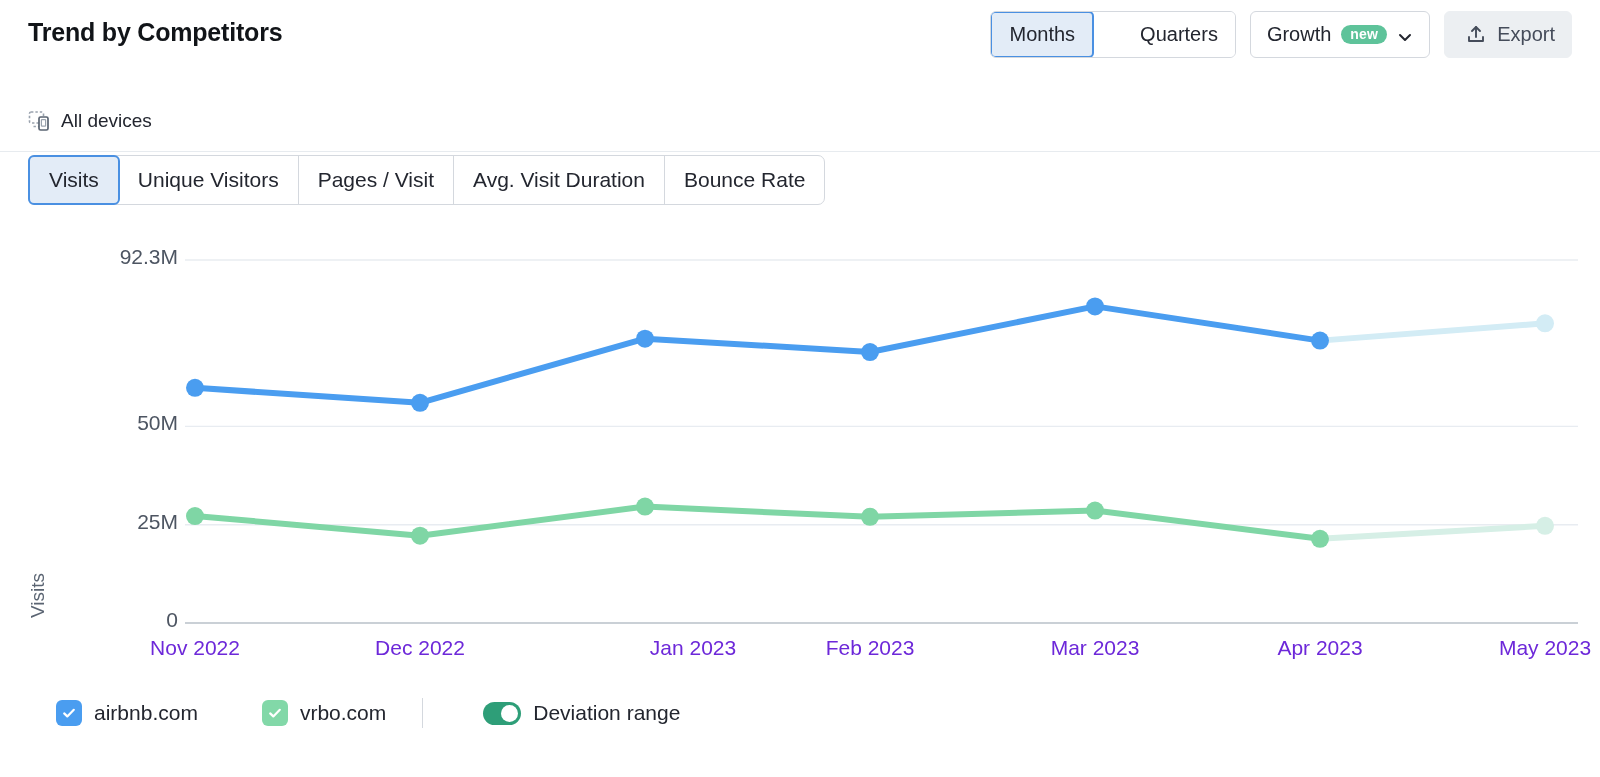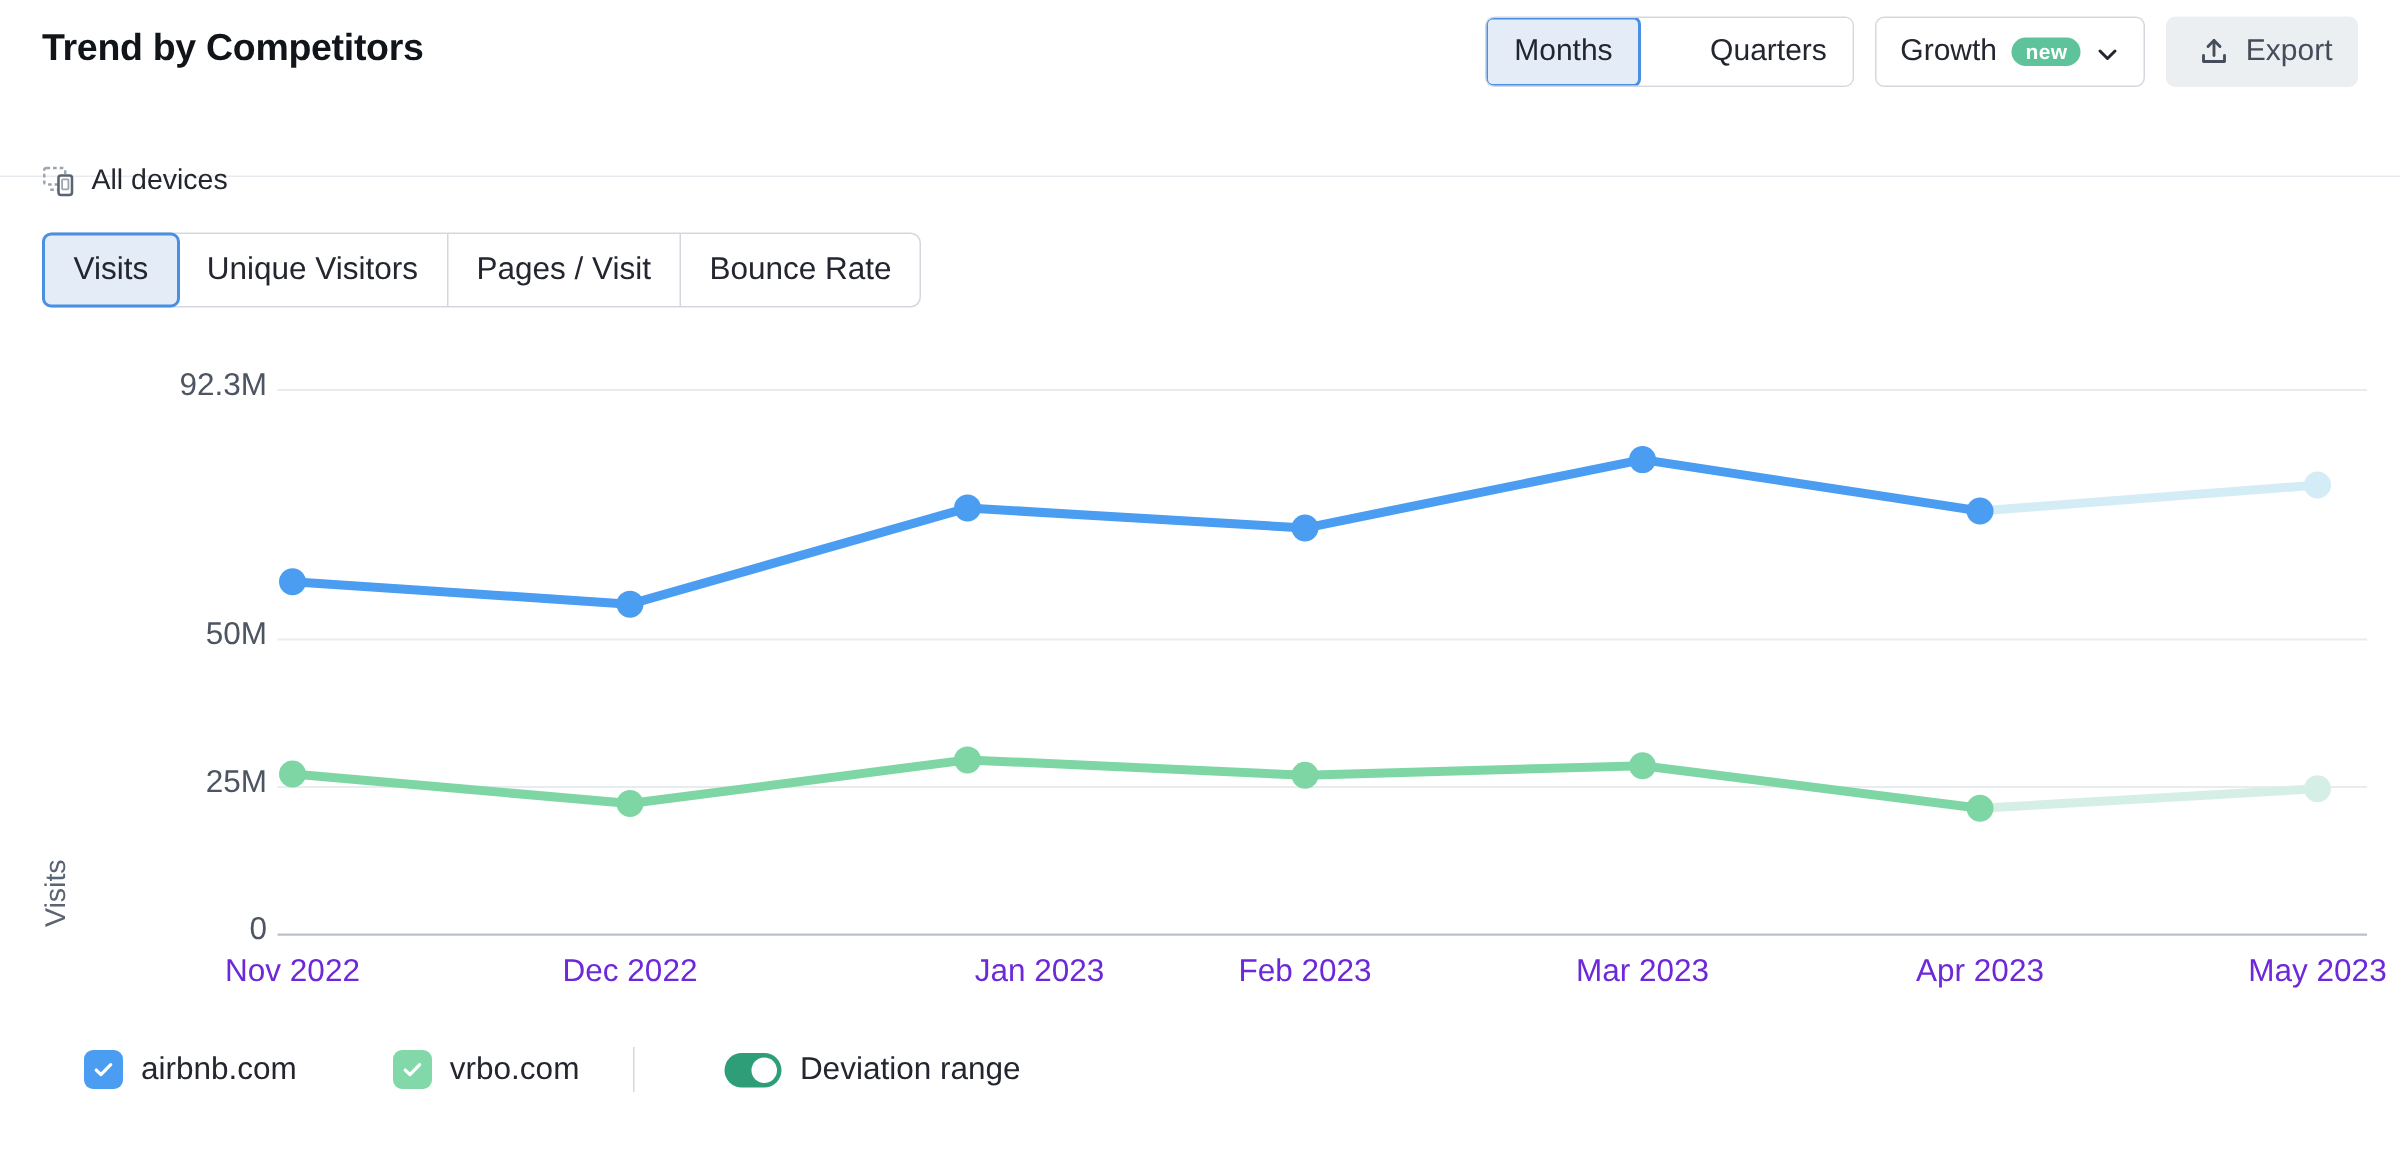--- a/index.html
+++ b/index.html
@@ -9,21 +9,21 @@
     width:1600px; height:777px;
     background:#ffffff;
     font-family:"Liberation Sans", sans-serif;
     color:#222b3a;
     overflow:hidden;
   }
 
   
   .header {
     position:relative;
-    height:118px;
+    height:152px;
     border-bottom:1px solid #e7ebef;
     padding:0 28px;
   }
   .title {
     position:absolute; left:28px; top:18px;
     font-size:25px; font-weight:bold; color:#111418;
     letter-spacing:-0.2px;
   }
   .devices {
     position:absolute; left:28px; top:72px;
@@ -211,20 +211,21 @@
       <span>Export</span>
     </div>
 
   </div>
 </div>
 
 <div class="tabs">
   <div class="tab active">Visits</div>
   <div class="tab">Unique Visitors</div>
   <div class="tab">Pages / Visit</div>
+  <div class="tab">Avg. Visit Duration</div>
   <div class="tab">Bounce Rate</div>
 </div>
 
 <div class="chart-wrap">
   <div class="ylabel">Visits</div>
   <div id="y-ticks">
       <div class="ytick-holder" style="top: 382px;">
         <div class="ytick">0</div>
       </div>
       <div class="ytick-holder" style="top: 283.679px;">

